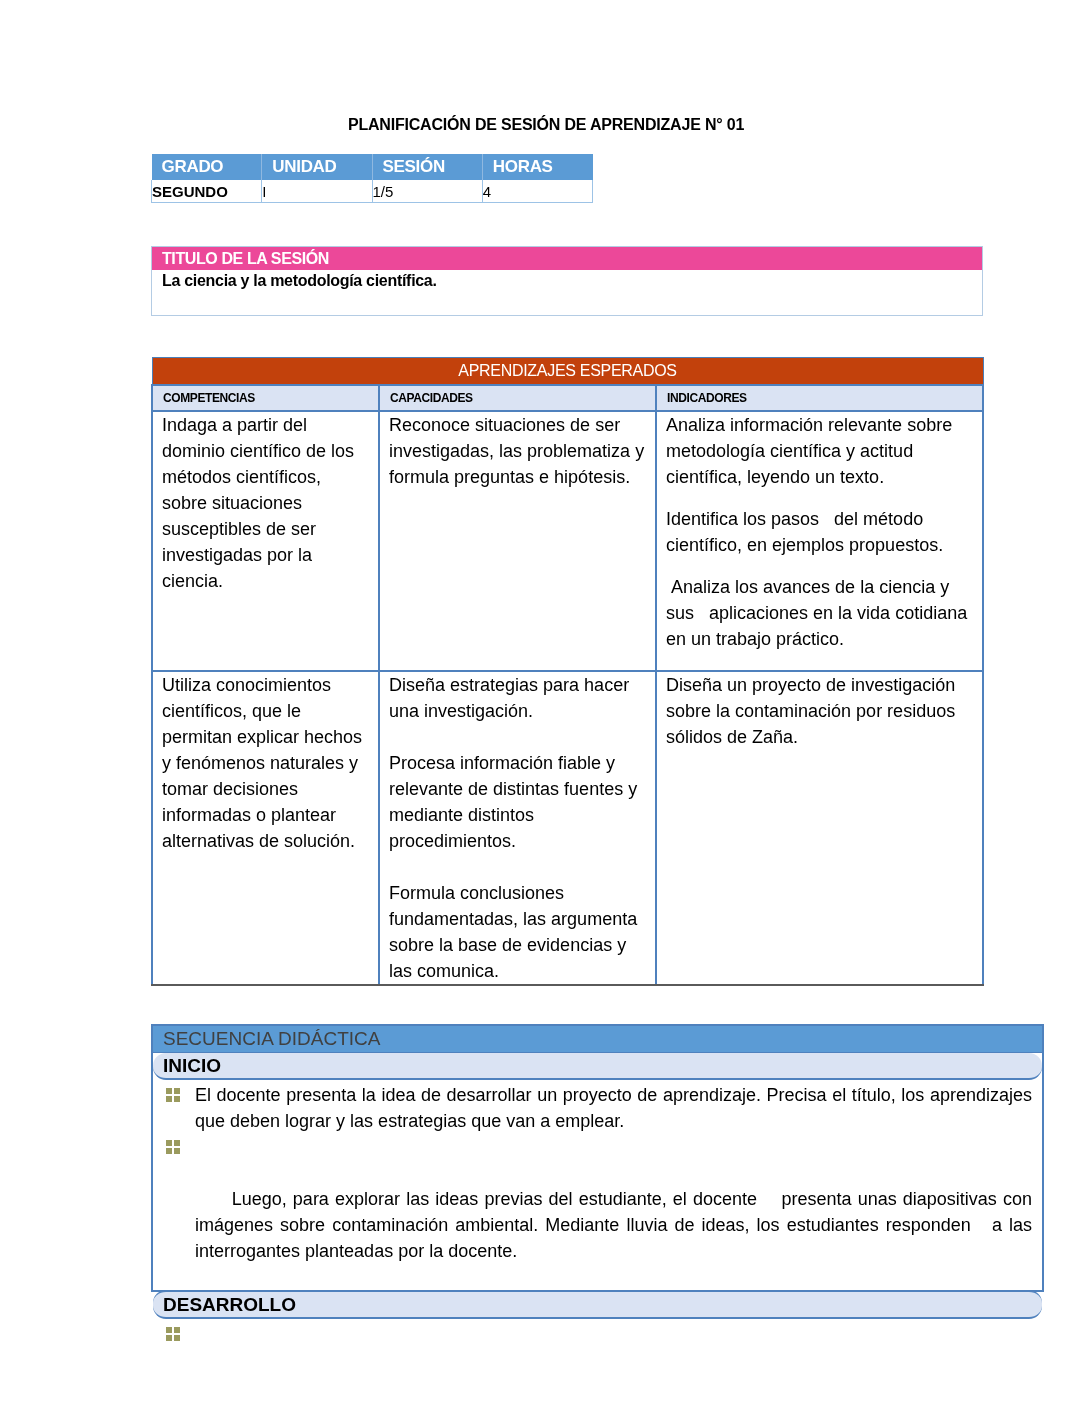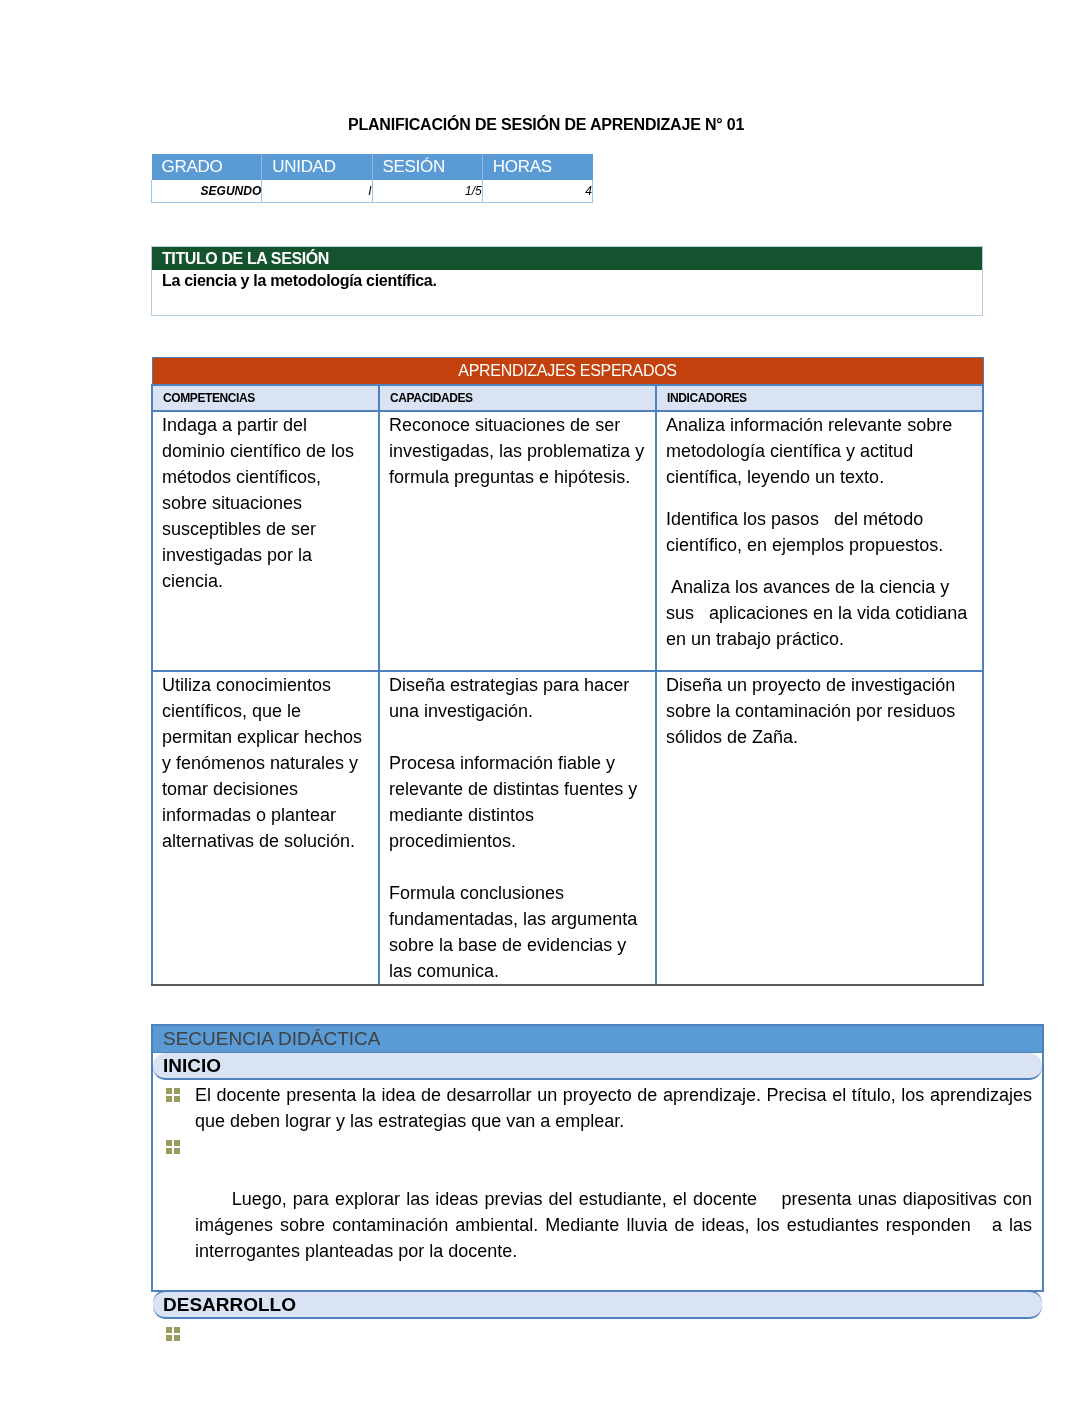--- a/index.html
+++ b/index.html
@@ -3,28 +3,28 @@
 <meta charset="utf-8">
 <style>
   html, body { margin: 0; padding: 0; background: #ffffff; }
   body { width: 1088px; height: 1408px; position: relative; overflow: hidden; font-family: "Liberation Sans", sans-serif; color: #000; }
 
   .doc-title { position: absolute; left: 0; width: 1088px; top: 116px; text-align: center; font-family: "Liberation Sans", sans-serif; font-weight: bold; font-size: 16px; letter-spacing: -0.2px; padding-left: 2px; }
   .doc-title span { display: inline-block; transform: translateX(0px); }
 
   
   .grado-table { position: absolute; left: 151px; top: 154px; width: 442px; border-collapse: collapse; table-layout: fixed; }
-  .grado-table th { background: #5b9bd5; color: #fff; font-weight: normal; font-size: 17px; text-align: left; padding: 1px 10px; height: 24px; font-family: "Liberation Sans", sans-serif; letter-spacing: -0.3px; border-right: 1px solid #8fb8e0; }
+  .grado-table th { background: #5b9bd5; color: #fff; font-weight: bold; font-size: 17px; text-align: left; padding: 1px 10px; height: 24px; font-family: "Liberation Sans", sans-serif; letter-spacing: -0.3px; border-right: 1px solid #8fb8e0; }
   .grado-table th:last-child { border-right: none; }
-  .grado-table td { font-size: 12px; font-weight: normal; text-align: right; height: 22px; padding: 0; border: 1px solid #9dc3e6; border-top: none; font-style: italic; }
+  .grado-table td { font-size: 15px; font-weight: normal; text-align: left; height: 22px; padding: 0; border: 1px solid #9dc3e6; border-top: none; }
   .grado-table td.bold { font-weight: bold; }
 
   
   .titulo-box { position: absolute; left: 151px; top: 246px; width: 832px; height: 70px; border: 1px solid #b4cce4; box-sizing: border-box; }
-  .titulo-head { background: #14532d; color: #fff; font-weight: bold; font-size: 16px; height: 23px; line-height: 23px; padding-left: 10px; letter-spacing: -0.4px; }
+  .titulo-head { background: #ec4899; color: #fff; font-weight: bold; font-size: 16px; height: 23px; line-height: 23px; padding-left: 10px; letter-spacing: -0.4px; }
   .titulo-text { font-weight: bold; font-size: 16px; padding: 2px 10px; letter-spacing: -0.3px; }
 
   
   .apr-table { position: absolute; left: 151px; top: 357px; width: 831px; border-collapse: collapse; table-layout: fixed; }
   .apr-table .banner { background: #c2410c; color: #fff; font-size: 16px; text-align: center; height: 26px; padding: 0; border: 1px solid #4a7fb8; font-weight: normal; letter-spacing: -0.3px; }
   .apr-table .colhead { background: #dae3f3; font-weight: bold; font-size: 12px; text-align: left; padding: 0 10px; height: 24px; border: 2px solid #4f81bd; letter-spacing: -0.4px; }
   .apr-table td { vertical-align: top; font-size: 18px; line-height: 26px; padding: 0 9px; border: 2px solid #4f81bd; }
   .apr-table tr.row1 td { height: 258px; }
   .apr-table tr.row2 td { height: 309px; border-bottom-color: #5a5a5a; margin-top: 12px; }
   .apr-table td p { margin: 0; }

